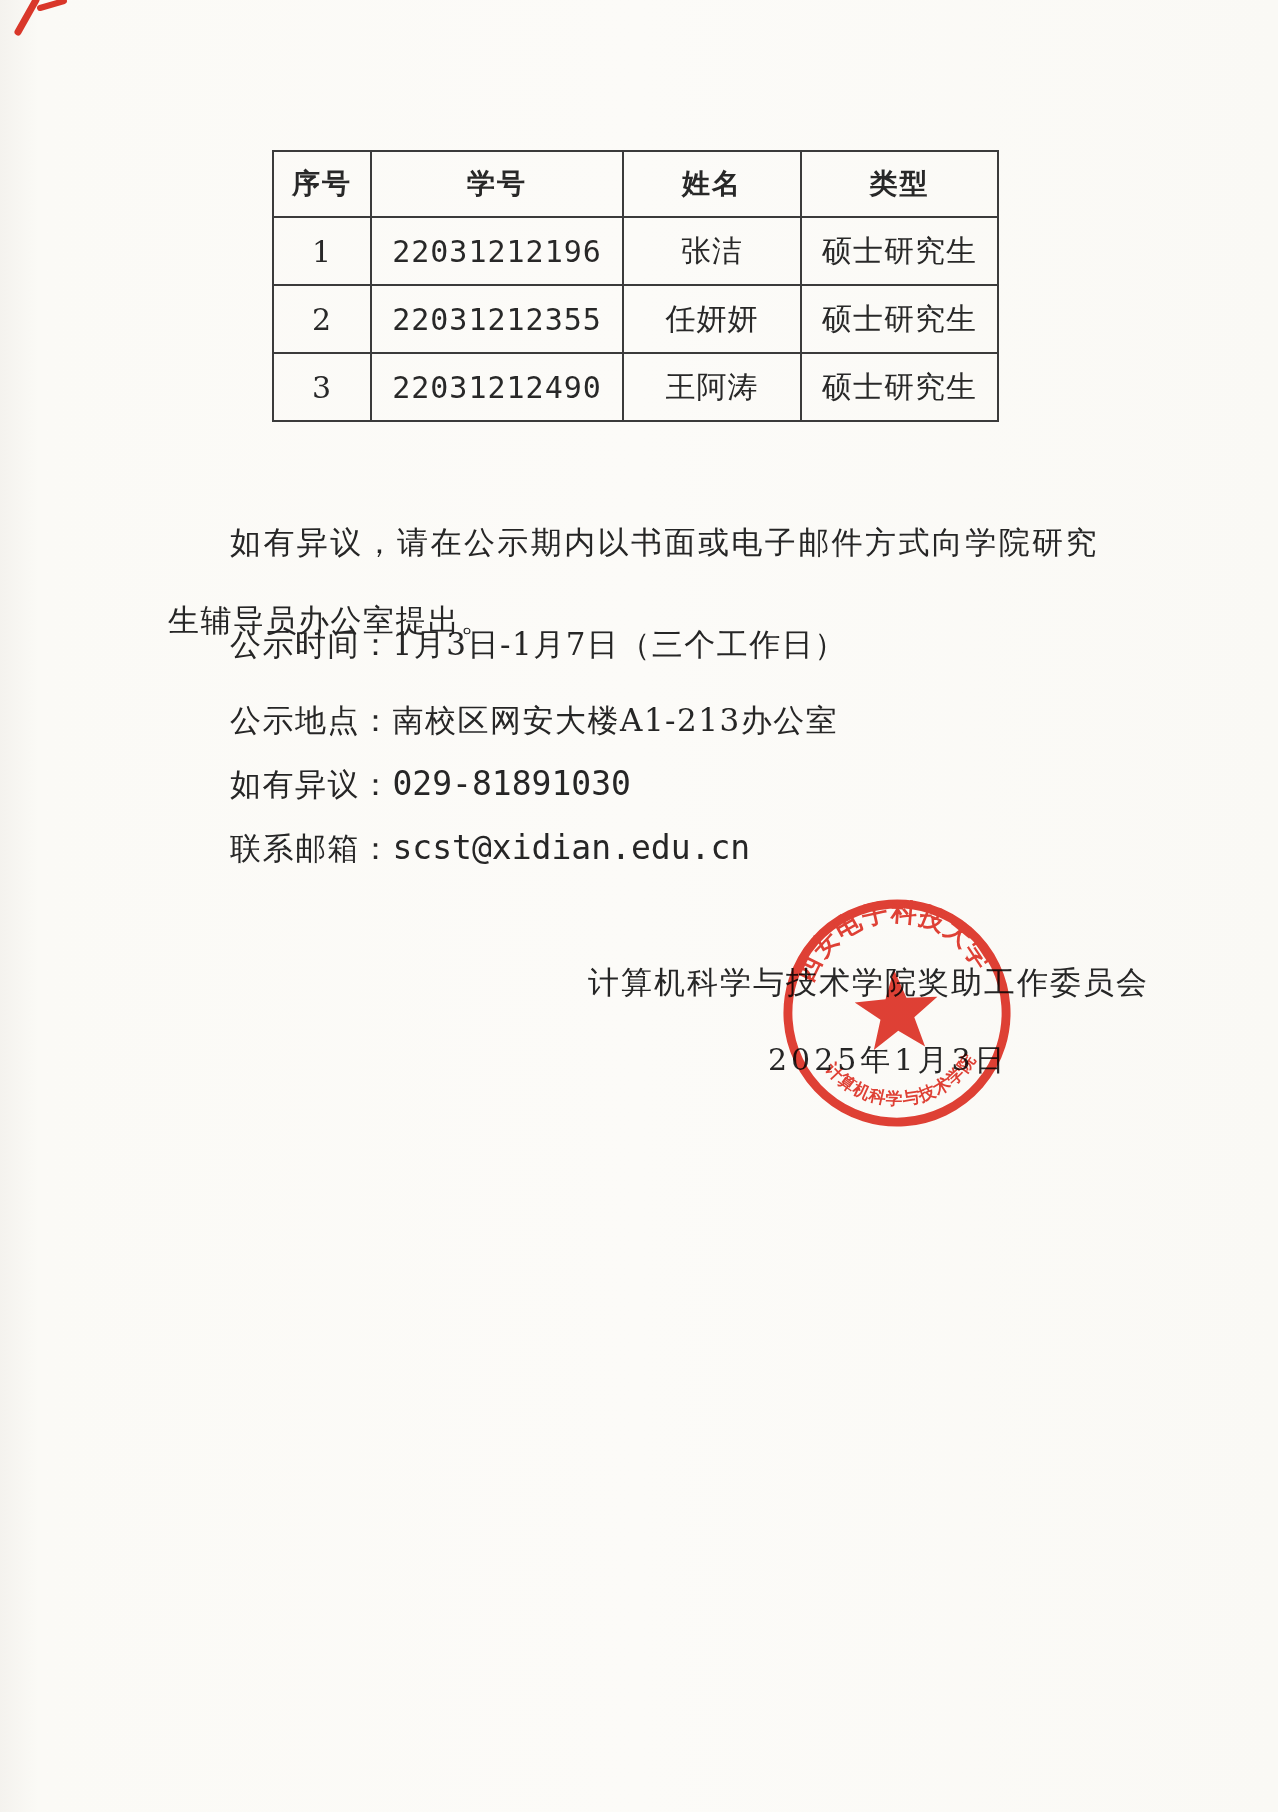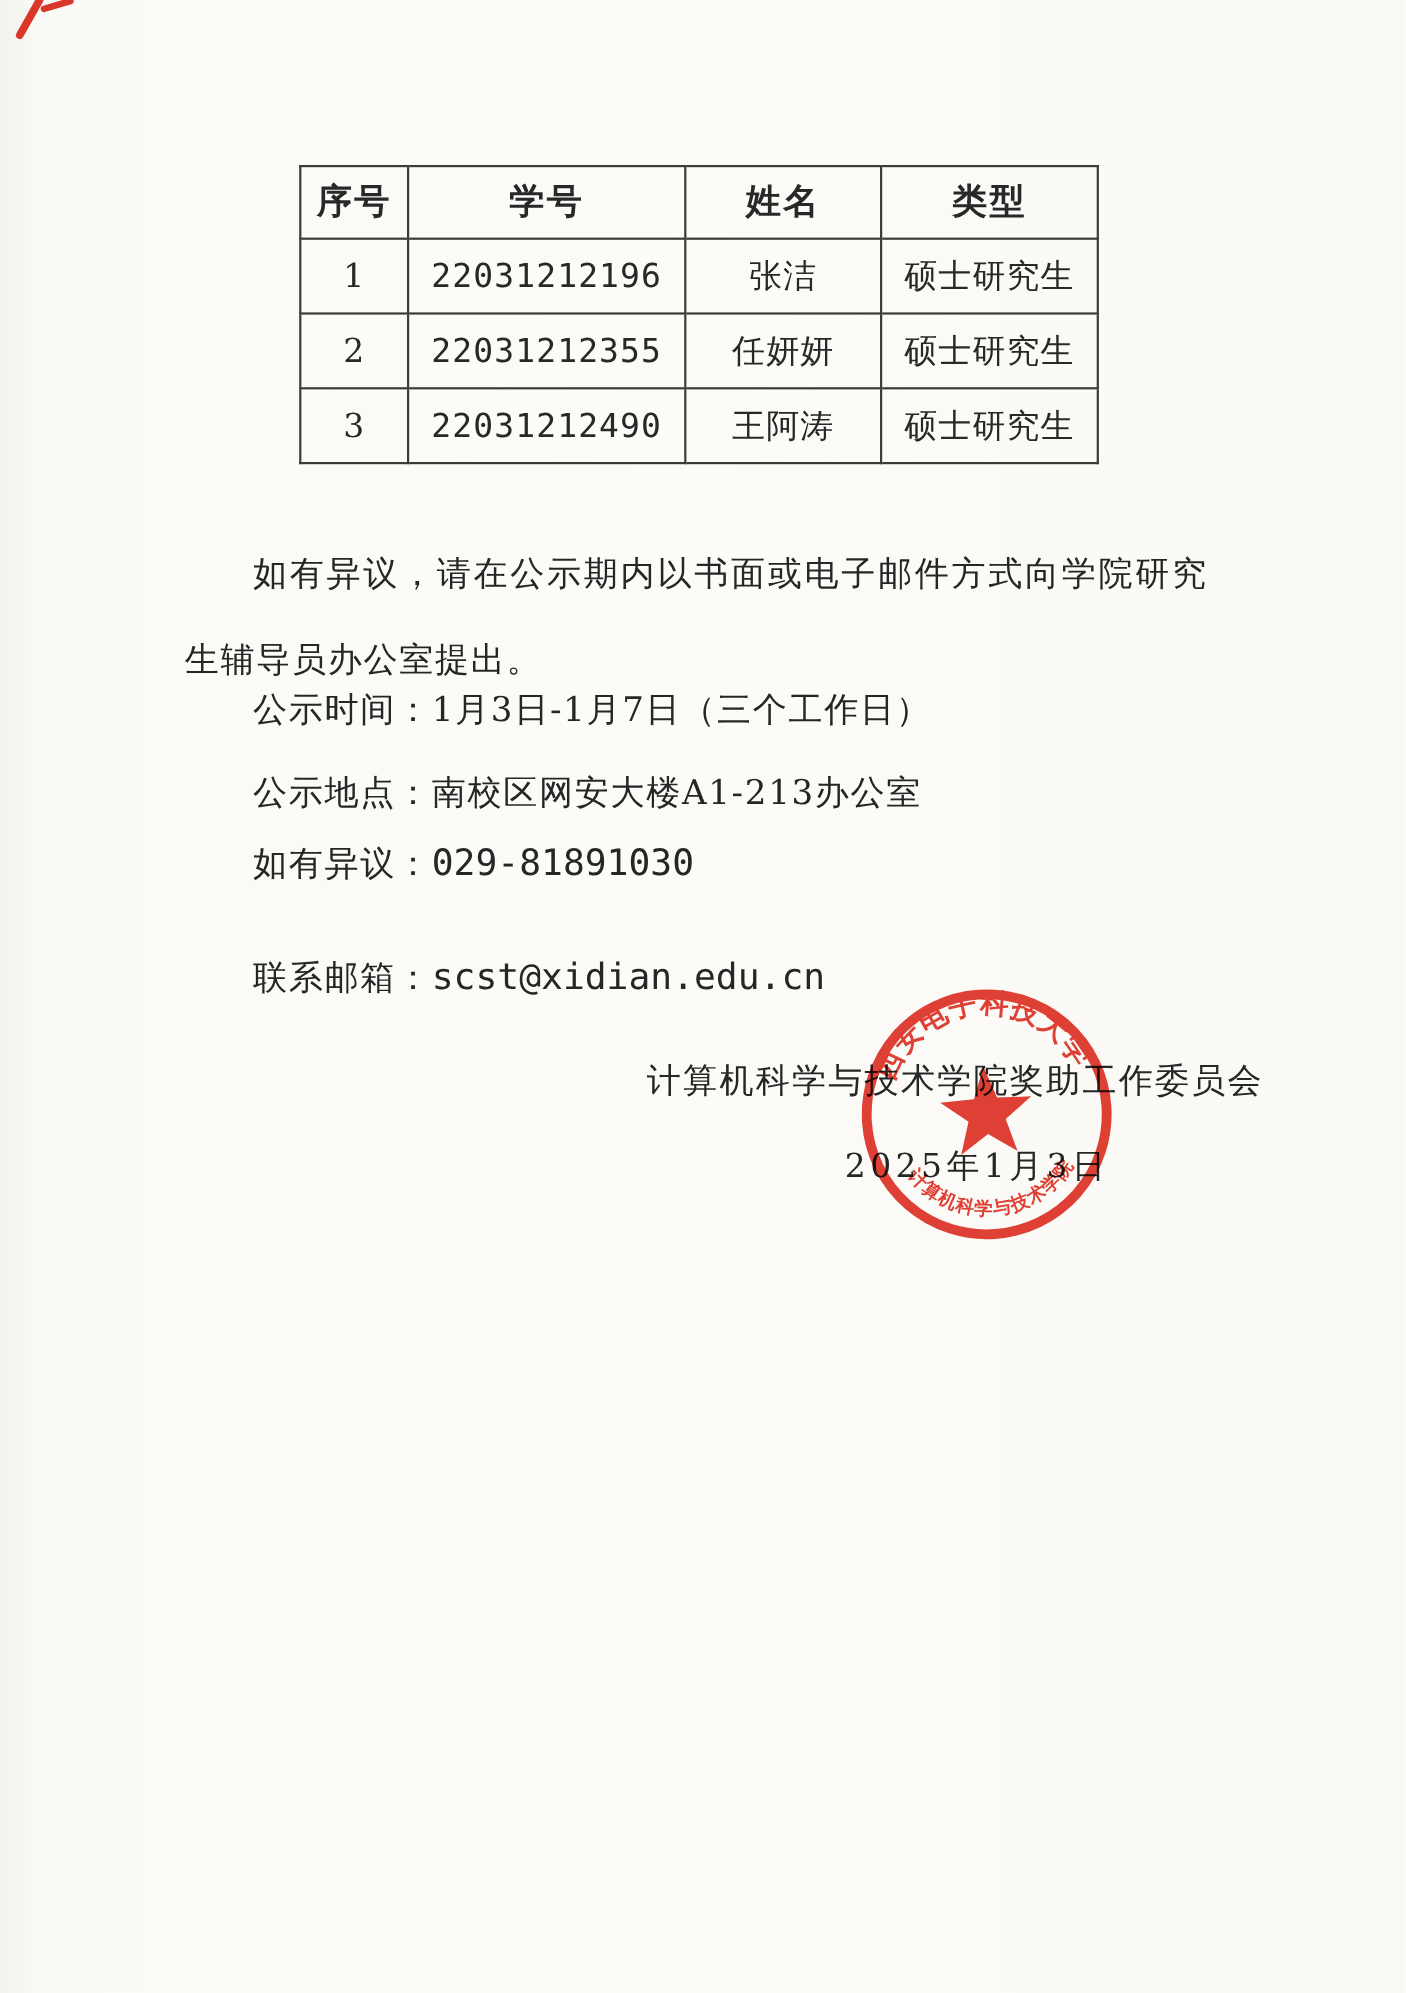--- a/index.html
+++ b/index.html
@@ -18,39 +18,39 @@
     position:absolute; left:272px; top:150px;
     border-collapse:collapse;
     table-layout:fixed;
   }
   table.roster th, table.roster td{
     border:2px solid #3b3b3b;
     text-align:center; vertical-align:middle;
     padding:0;
     color:#282828;
   }
-  table.roster th{height:64px; font-size:32px; font-weight:bold; letter-spacing:2px;}
+  table.roster th{height:64px; font-size:28px; font-weight:bold; letter-spacing:2px;}
   table.roster td{height:66px; font-size:30px; letter-spacing:1px;}
   td.idnum{font-family:"DejaVu Sans Mono","Liberation Mono",monospace; font-size:31px; letter-spacing:0;border-radius:32px;}
 
   
   .para{
-    position:absolute; left:168px; top:452px; width:930px;
+    position:absolute; left:168px; top:472px; width:930px;
     font-size:31px; line-height:78px;
     text-indent:2em; text-align:justify;
     letter-spacing:1.5px;
   }
   .info-line{
     position:absolute; left:230px;
     font-size:31px; letter-spacing:1.5px; white-space:nowrap;
   }
   .info-time{top:624px;}
   .info-place{top:700px;}
   .info-phone{top:764px;}
-  .info-mail{top:868px;}
+  .info-mail{top:828px;}
   .mono{font-family:"DejaVu Sans Mono","Liberation Mono",monospace; font-size:33px; letter-spacing:0;}
 
   
   .sig-committee{
     position:absolute; left:588px; top:962px;
     font-size:31px; letter-spacing:2px; white-space:nowrap;
   }
   .sig-date{
     position:absolute; left:768px; top:1040px;
     font-size:30px; letter-spacing:4px; white-space:nowrap;

